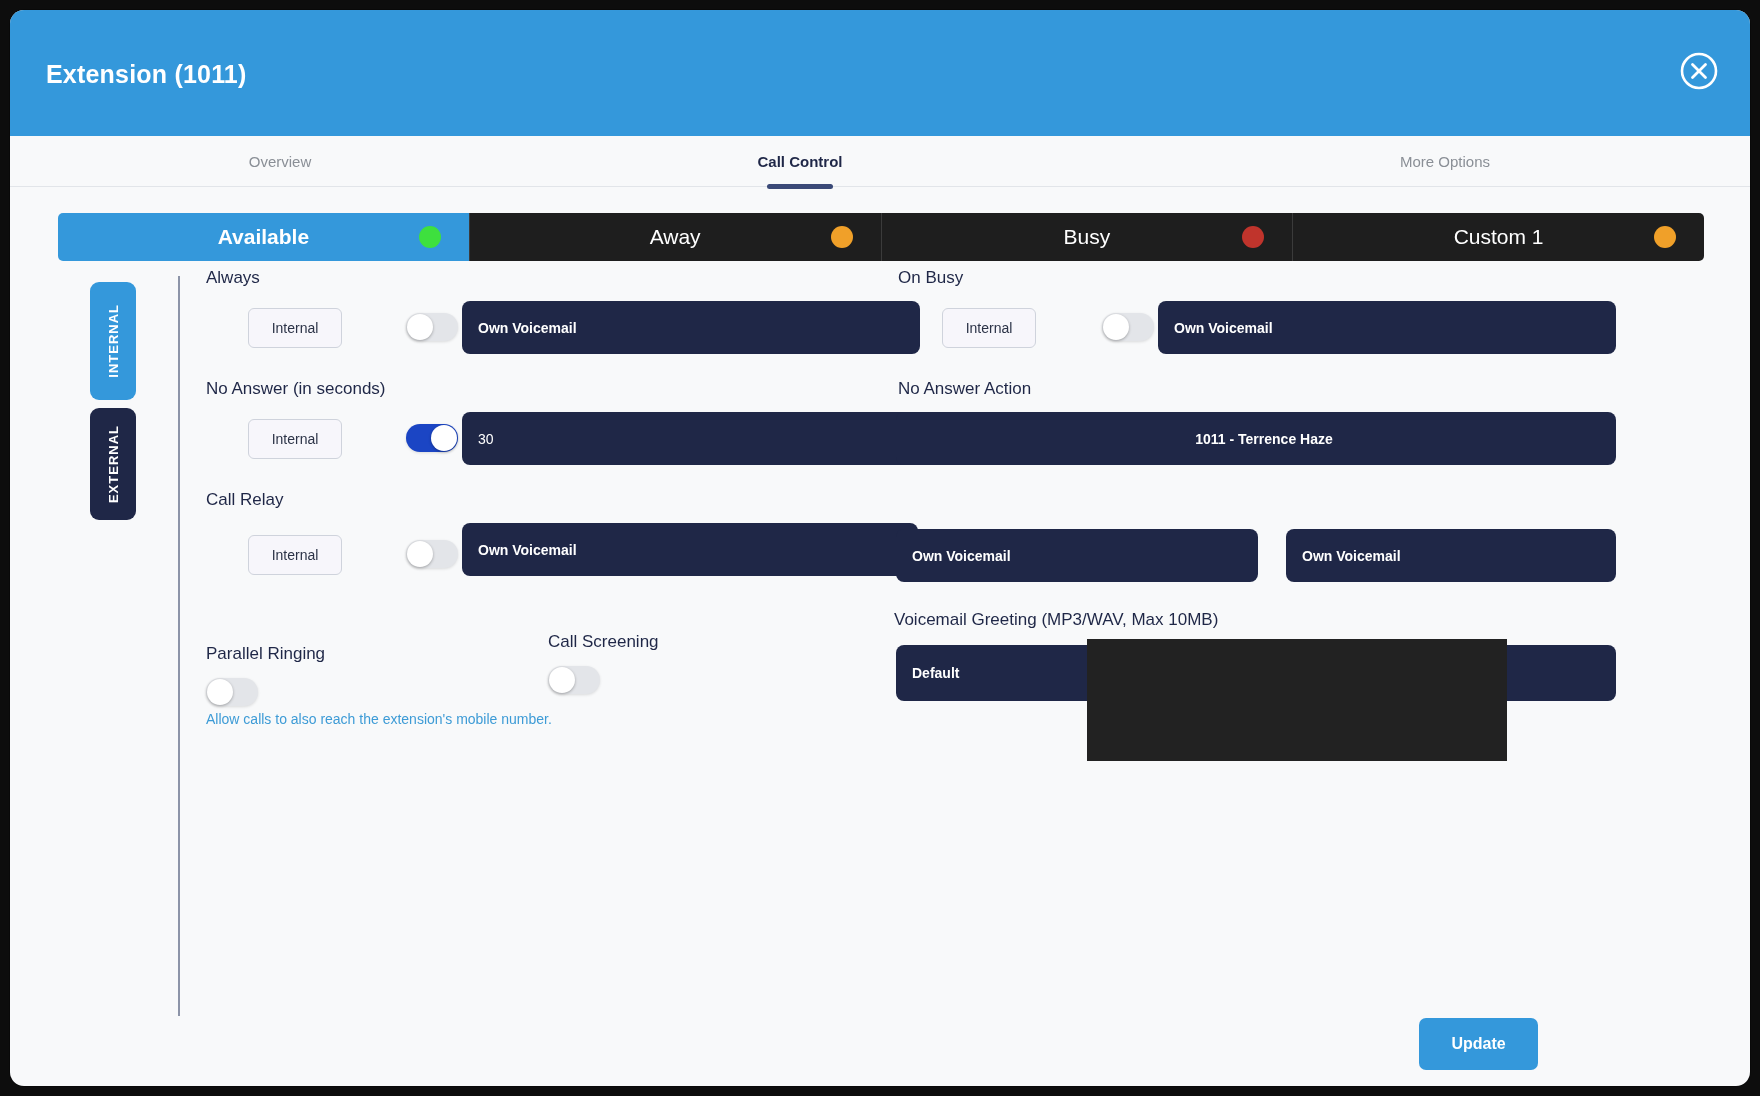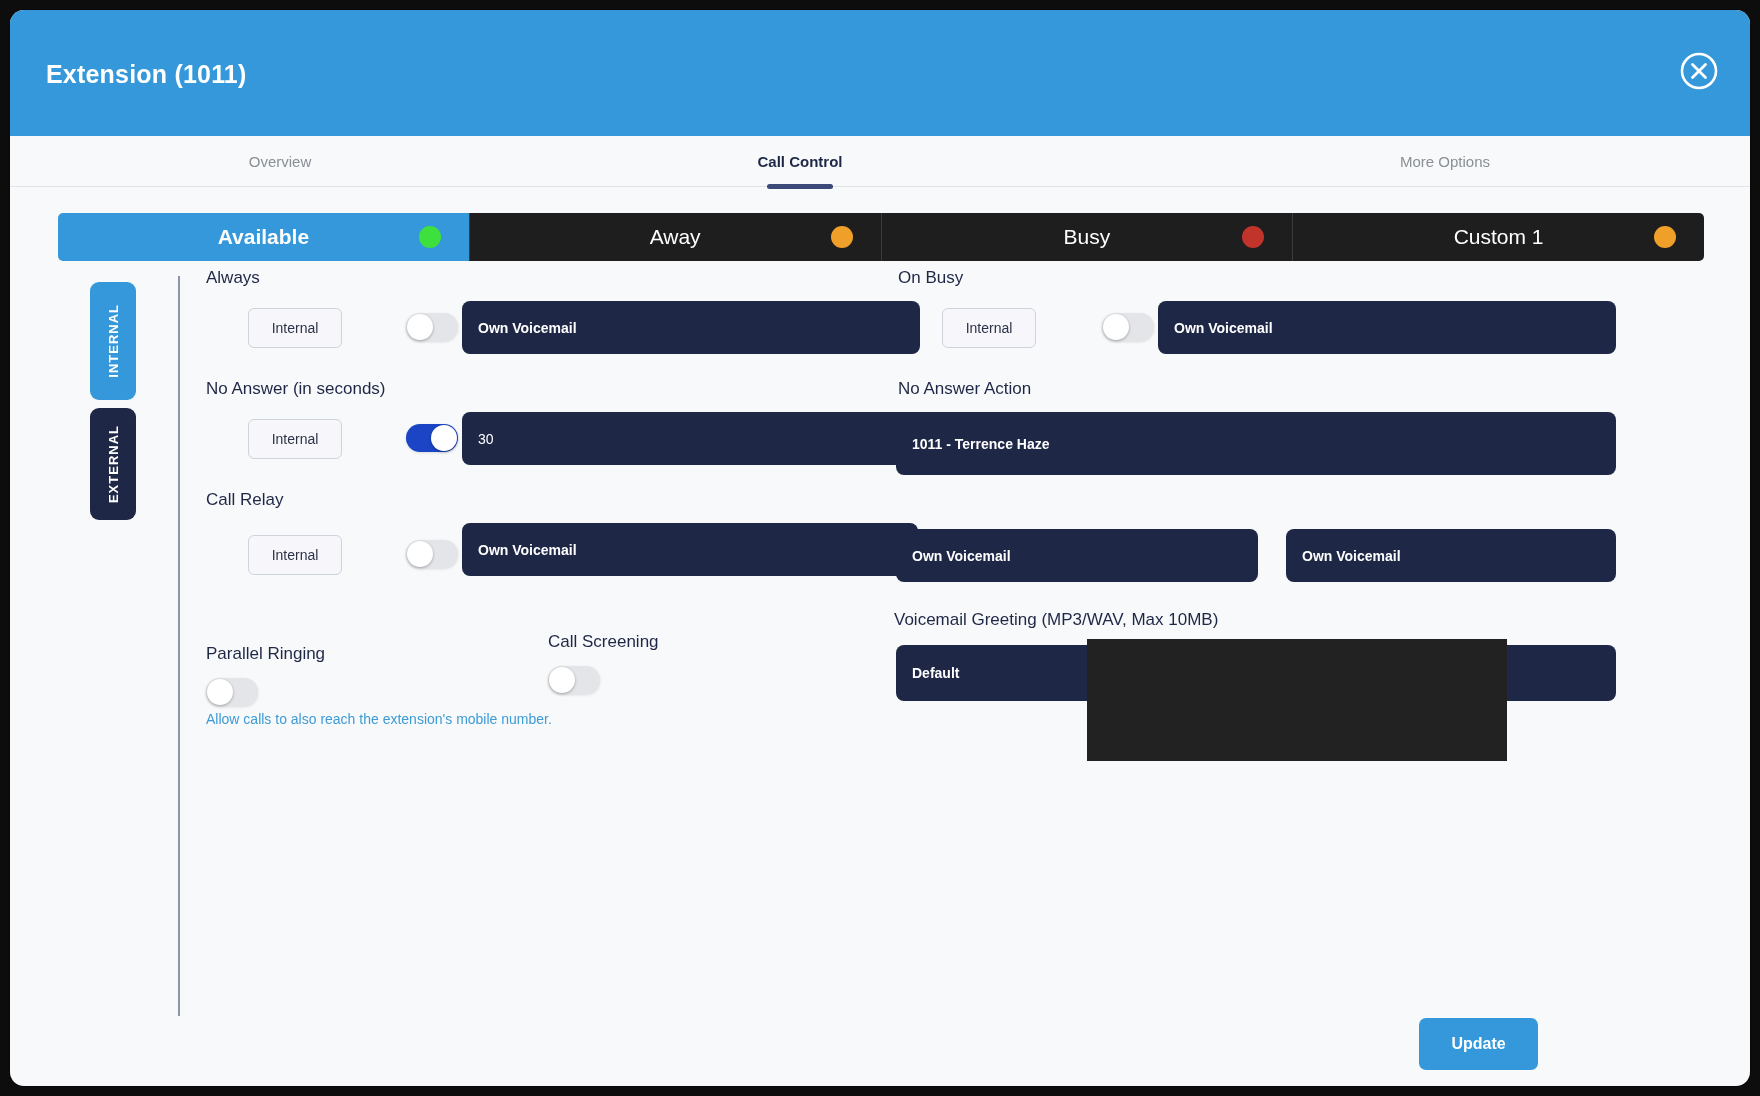--- a/index.html
+++ b/index.html
@@ -367,21 +367,21 @@
     <div class="field-label" style="left:718px; top:-8px;">On Busy</div>
     <div class="chip-internal" style="left:762px; top:32px;">Internal</div>
     <div class="toggle" style="left:922px; top:37px;">
       <div class="knob"></div>
     </div>
     <div class="dark-select" style="left:978px; top:25px; width:458px; height:53px;">
       <span>Own Voicemail</span>
     </div>
 
     <div class="field-label" style="left:718px; top:103px;">No Answer Action</div>
-    <div class="dark-select" style="left:716px; top:136px; width:720px; height:63px;">
+    <div class="dark-select" style="left:716px; top:136px; width:720px; height:53px;justify-content:center;">
       <span>1011 - Terrence Haze</span>
     </div>
 
     <div class="dark-select" style="left:716px; top:253px; width:362px; height:53px;">
       <span>Own Voicemail</span>
     </div>
     <div class="dark-select" style="left:1106px; top:253px; width:330px; height:53px;">
       <span>Own Voicemail</span>
     </div>
 

